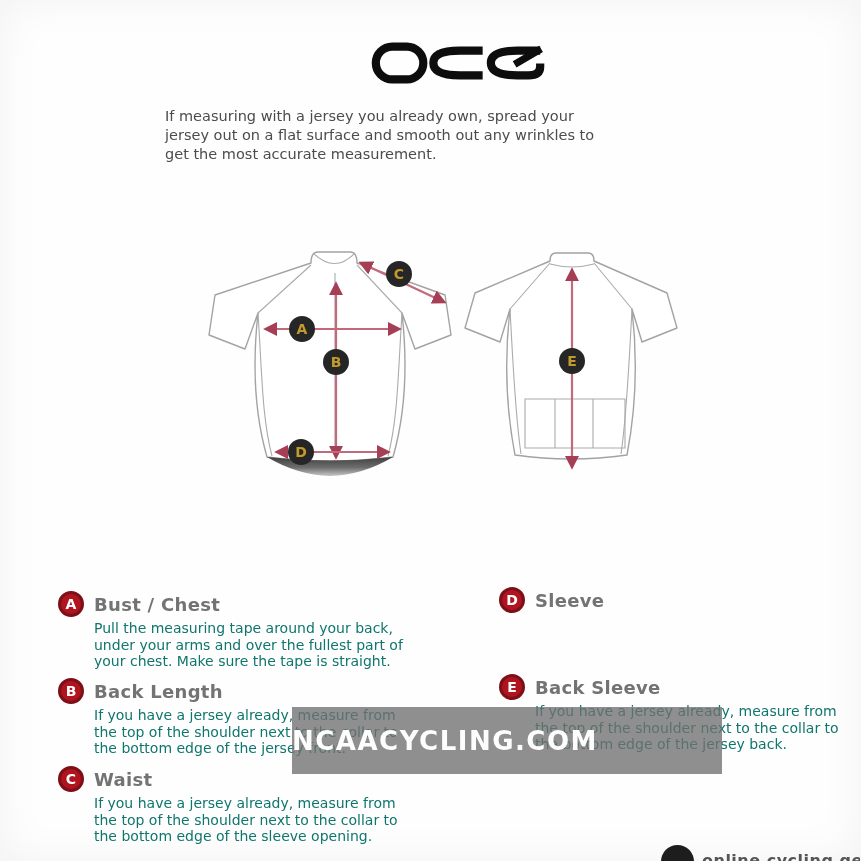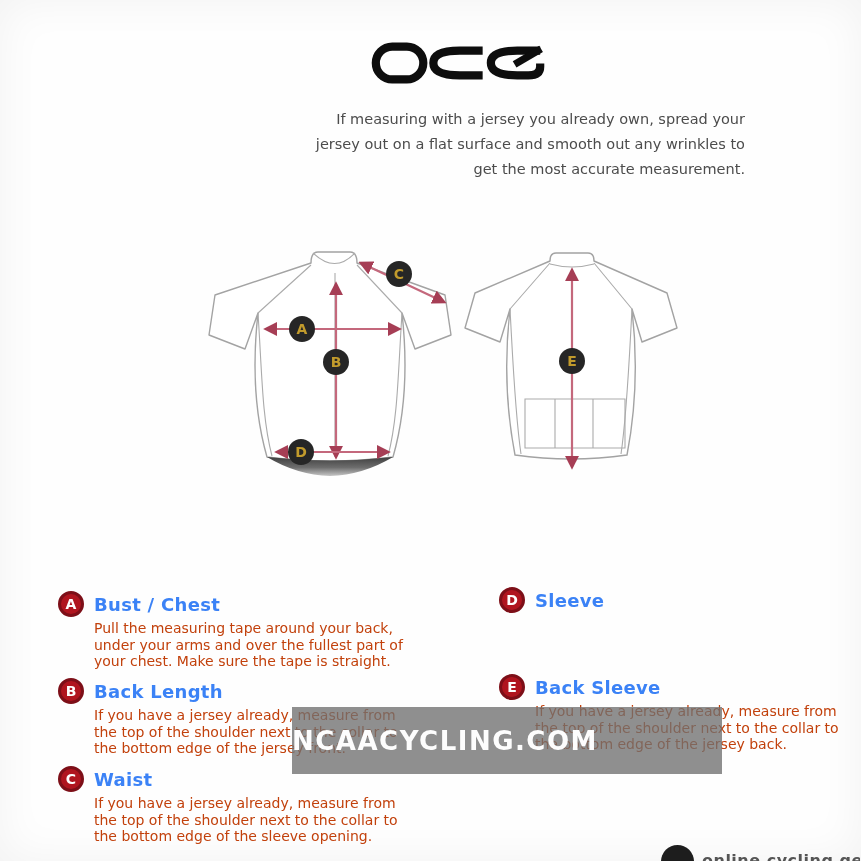--- a/index.html
+++ b/index.html
@@ -8,45 +8,45 @@
     background:#fefefe;
     font-family:"DejaVu Sans","Liberation Sans",sans-serif;
     box-shadow:inset 0 0 45px rgba(0,0,0,0.05);
   }
   .abs{position:absolute;}
   
   #logo{left:370px;top:42px;width:176px;height:42px;}
   
   #intro{
     left:165px;top:107px;width:580px;
-    text-align:right;font-size:14.5px;line-height:25px;color:#4c4c4c;
+    text-align:left;font-size:14.5px;line-height:19px;color:#4c4c4c;
     white-space:pre-line;
   }
   
   #front-jersey{left:200px;top:243px;width:260px;height:245px;}
   #back-jersey{left:455px;top:243px;width:245px;height:245px;}
   .outline{fill:#ffffff;stroke:#a3a3a3;stroke-width:1.4;stroke-linejoin:round;}
   .seam{fill:none;stroke:#ababab;stroke-width:1.1;}
   .shaft{stroke:#c4687c;stroke-width:2.2;fill:none;}
   .mcirc{fill:#262626;}
   .mletter{fill:#c29b2c;font-weight:bold;font-size:14px;text-anchor:middle;
            font-family:"DejaVu Sans","Liberation Sans",sans-serif;}
   
   .legend-item{width:352px;}
   .legend-row{display:flex;align-items:center;gap:10px;}
   .badge{
     width:20px;height:20px;border-radius:50%;
     background:#b0151f;border:3px solid #7d0f18;flex:0 0 auto;
     display:flex;align-items:center;justify-content:center;
     color:#ffffff;font-weight:bold;font-size:14px;line-height:1;
   }
-  .legend-title{font-size:18px;font-weight:bold;color:#3b82f6;letter-spacing:0.3px;text-align:center;}
+  .legend-title{font-size:18px;font-weight:bold;color:#737373;letter-spacing:0.3px;text-align:center;}
   .legend-desc{
     margin-left:36px;margin-top:3px;
-    font-size:14px;line-height:16.5px;color:#c2410c;white-space:pre-line;
+    font-size:14px;line-height:16.5px;color:#0f766e;white-space:pre-line;
   }
   #item-a{left:58px;top:591px;} #item-b{left:58px;top:678px;} #item-c{left:58px;top:766px;}
   #item-d{left:499px;top:587px;} #item-e{left:499px;top:674px;}
   
   #watermark{
     left:292px;top:707px;width:430px;height:67px;
     background:rgba(112,112,112,0.78);
     display:flex;align-items:center;
   }
   #watermark-text{

